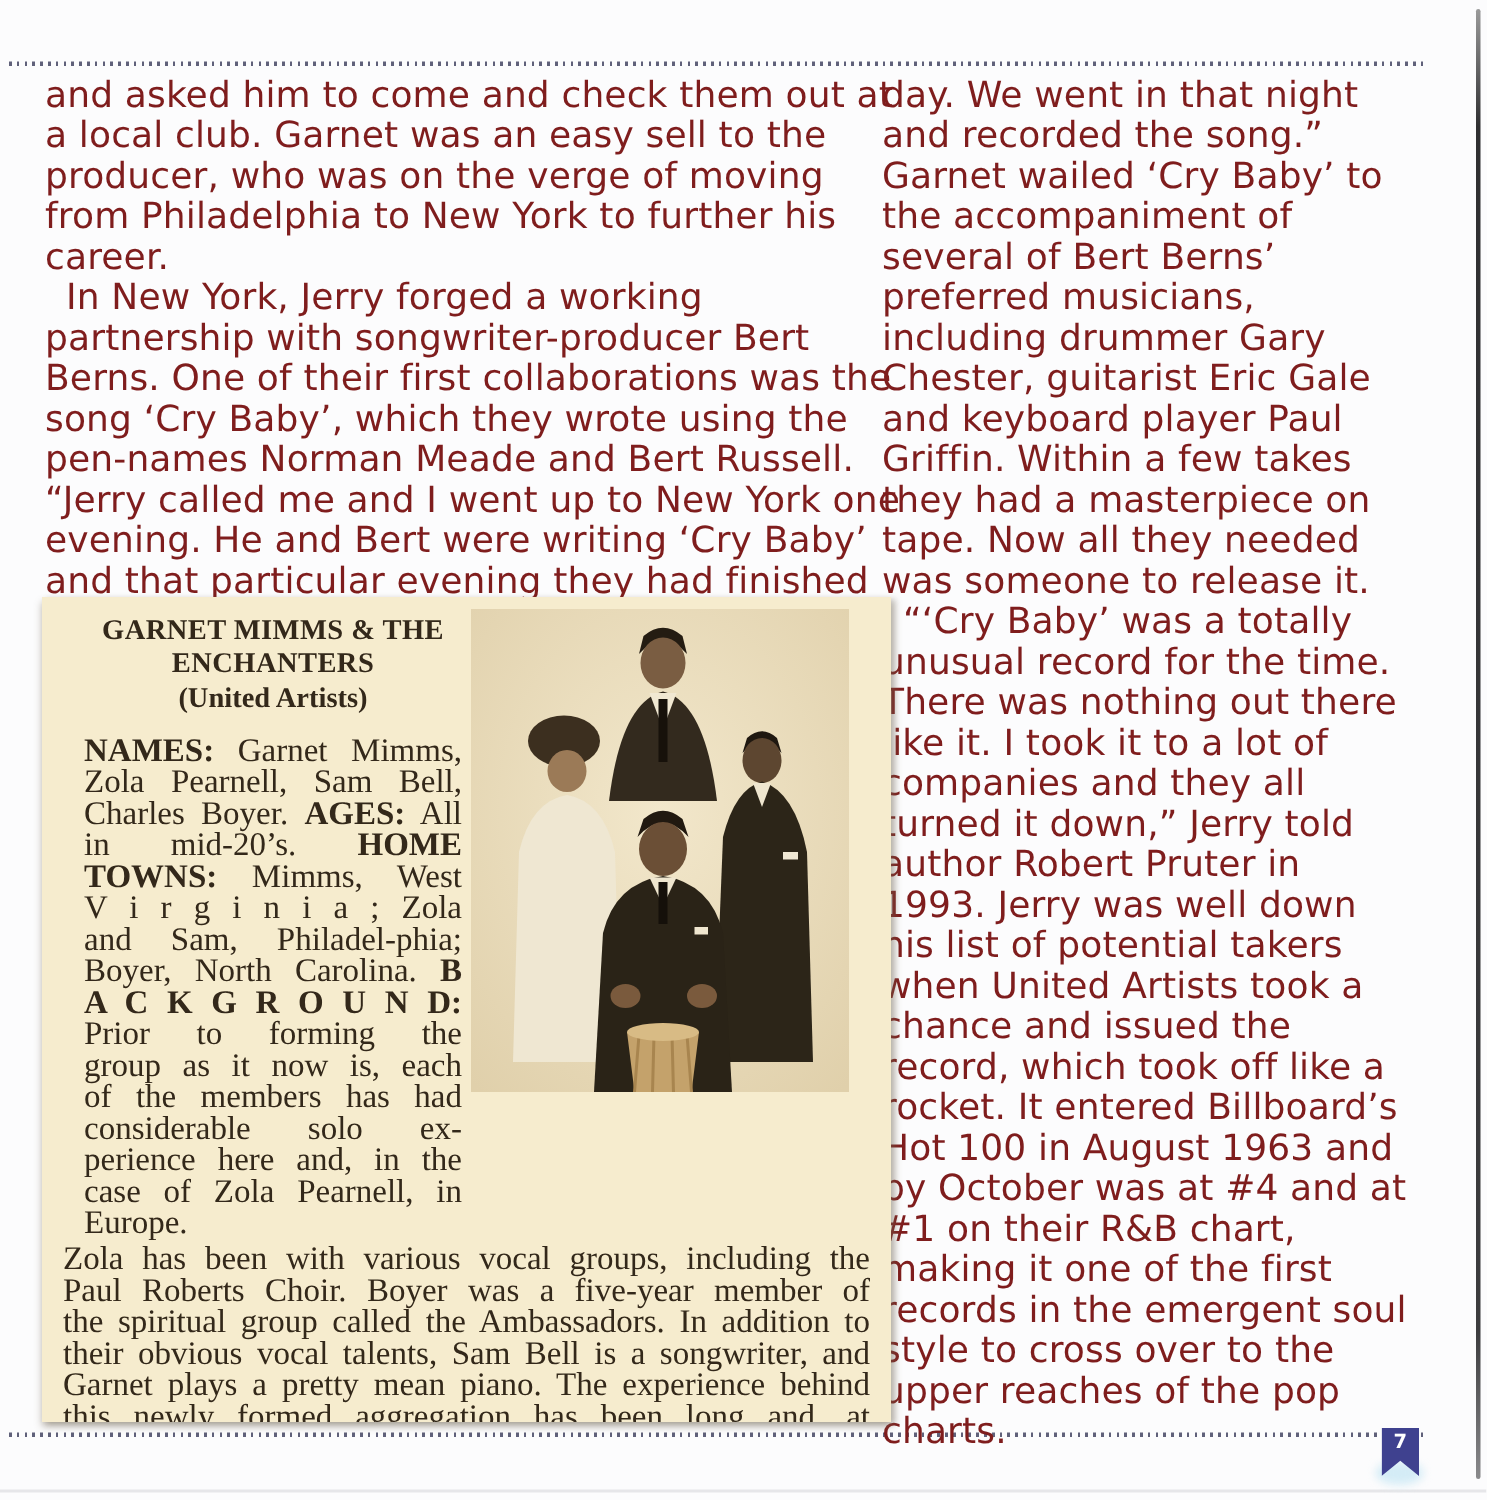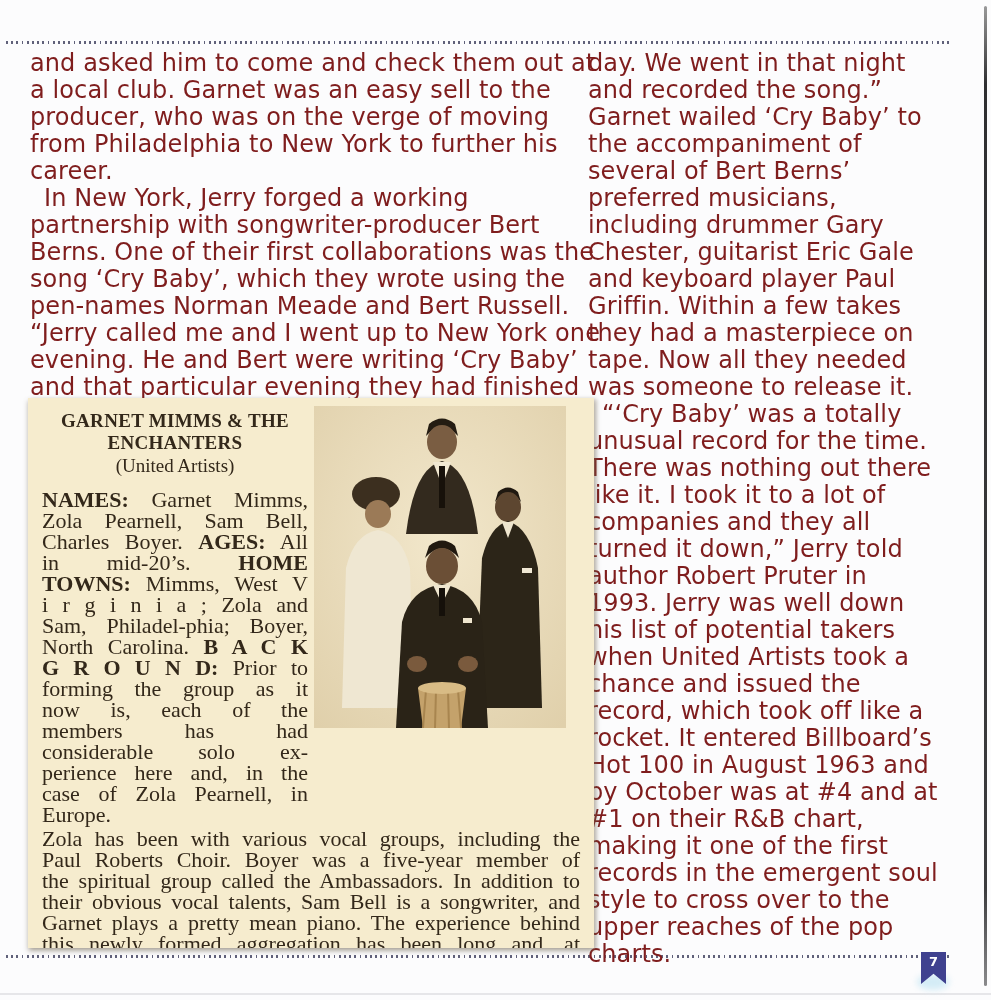--- a/index.html
+++ b/index.html
@@ -51,33 +51,33 @@
     position: absolute;
     left: 28px; top: 398px;
     width: 566px; height: 550px;
     background: #f6ecce;
     box-shadow: 0 3px 5px rgba(110, 100, 80, 0.45), 3px 1px 4px rgba(110, 100, 80, 0.3);
     font-family: "Liberation Serif", serif;
     color: #33281a;
     overflow: hidden;
   }
   .clip-top { display: flex; align-items: flex-start; }
-  .clip-left { width: 286px; box-sizing: border-box; padding: 12px 6px 0 14px; }
+  .clip-left { width: 286px; box-sizing: border-box; padding: 12px 6px 0 28px; }
   .clip-title {
     margin: 0;
     font-size: 19px;
     line-height: 22px;
     font-weight: 700;
     text-align: center;
     letter-spacing: 0.3px;
   }
   .clip-sub {
     font-size: 19px;
     line-height: 23px;
-    font-weight: 400;
+    font-weight: 700;
     text-align: center;
   }
   .clip-par {
     margin: 12px 0 0 0;
     font-size: 22px;
     line-height: 21px;
     text-align: justify;
     word-spacing: 5px;
   }
   .clip-par b { font-weight: 700; }

